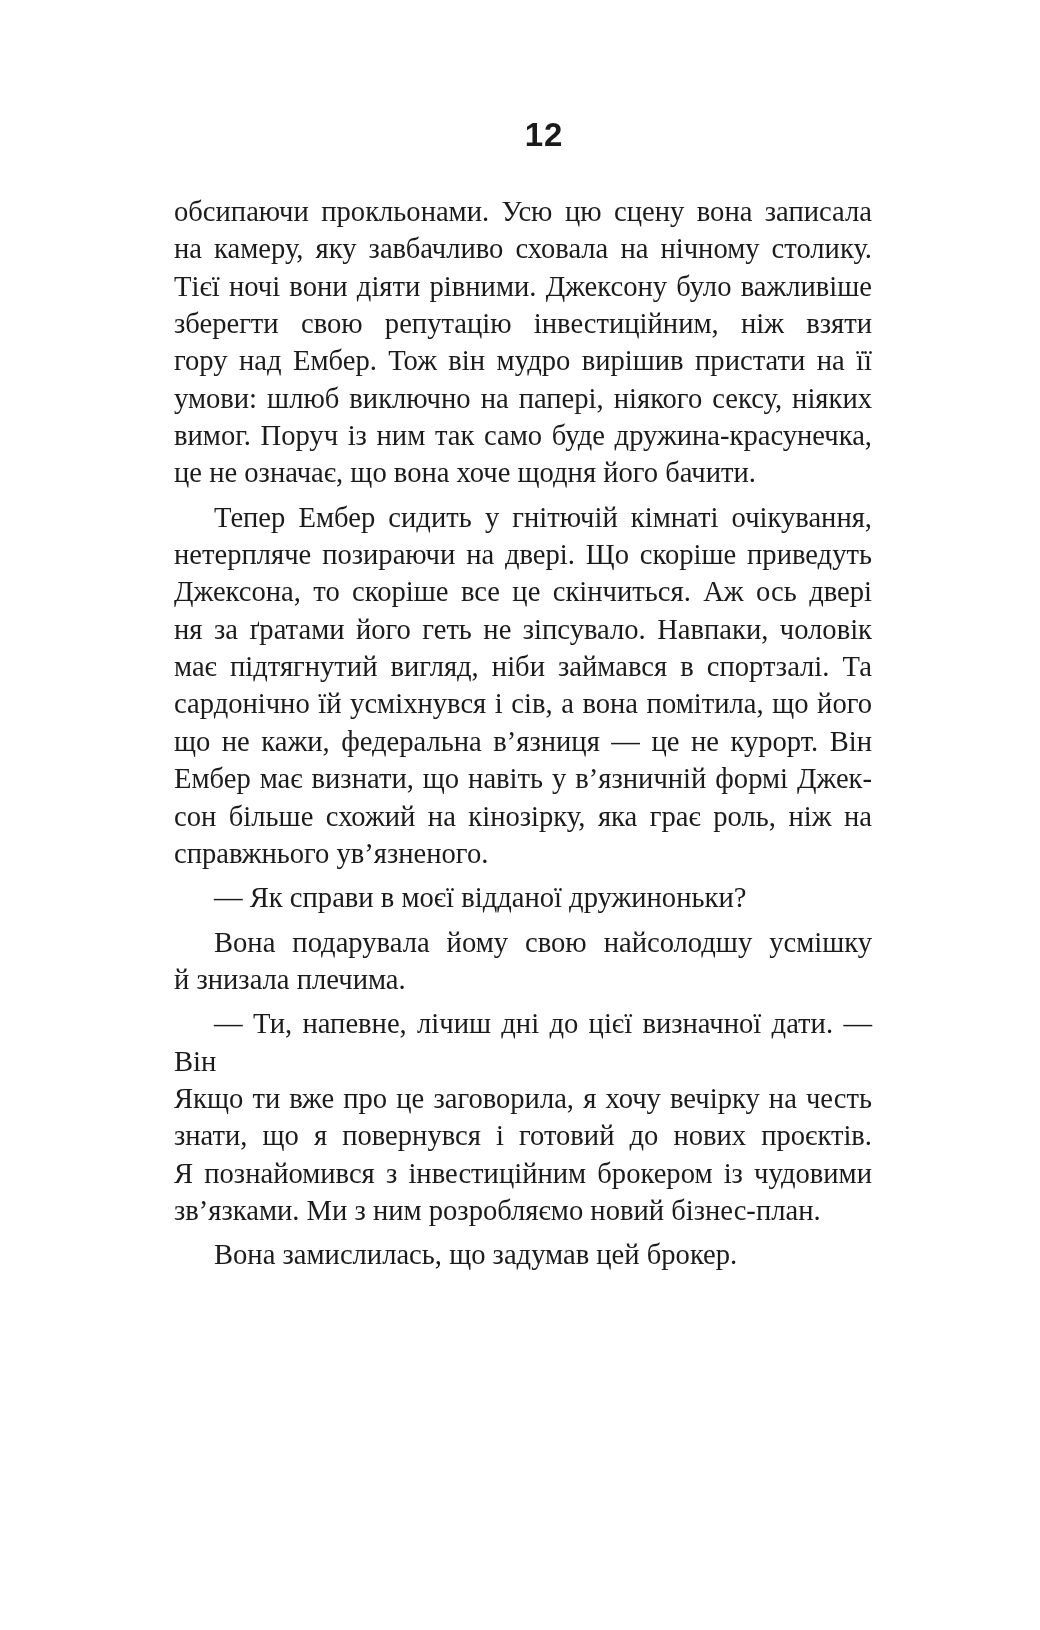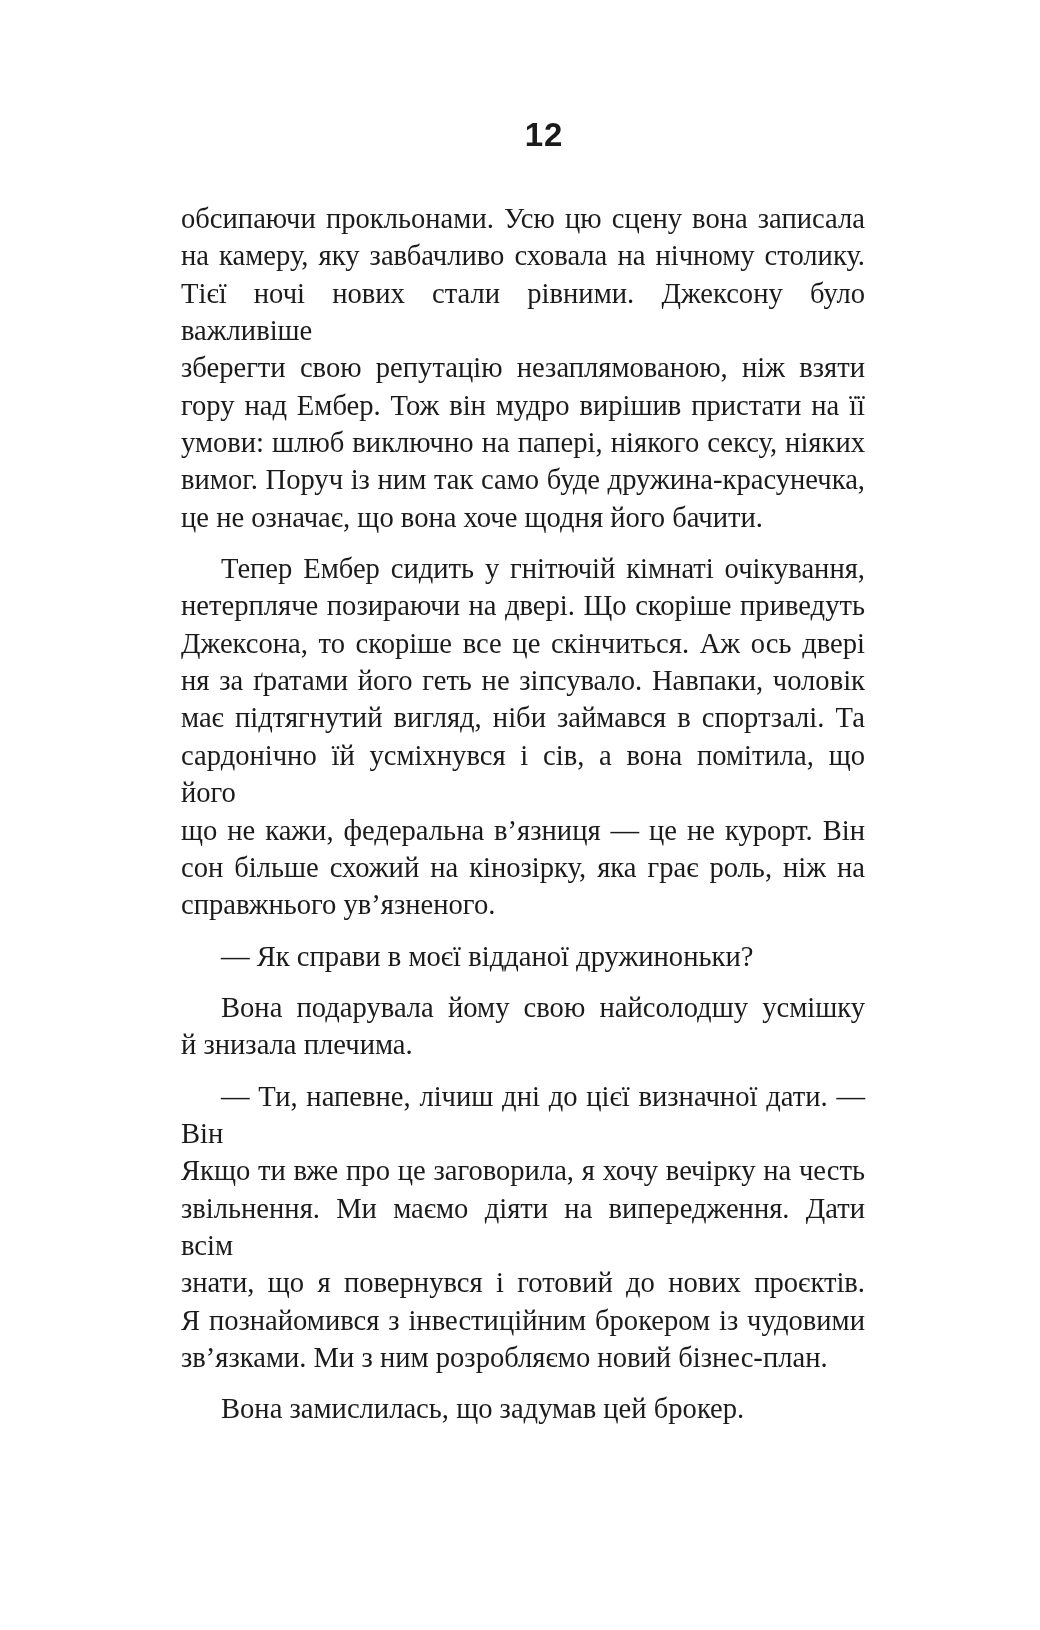--- a/index.html
+++ b/index.html
@@ -31,21 +31,21 @@
   }
   .text-block {
     position: absolute;
     left: 167px;
     top: 186px;
     width: 712px;
     font-size: 28.6px;
     line-height: 37.35px;
   }
   .paragraph {
-    margin: 14px;
+    margin: 7px;
     padding: 0;
   }
   .line {
     text-align: justify;
     text-align-last: justify;
   }
   .line.last {
     text-align: right;
     text-align-last: left;
   }
@@ -55,49 +55,49 @@
 </style>
 </head>
 <body>
 
 <div class="page">
   <div class="page-number">12</div>
   <div class="text-block">
       <div class="paragraph">
         <div class="line">обсипаючи прокльонами. Усю цю сцену вона записала</div>
         <div class="line">на камеру, яку завбачливо сховала на нічному столику.</div>
-        <div class="line">Тієї ночі нових стали рівними. Джексону було важливіше</div>
-        <div class="line">зберегти свою репутацію незаплямованою, ніж взяти</div>
+        <div class="line">Тієї ночі вони діяти рівними. Джексону було важливіше</div>
+        <div class="line">зберегти свою репутацію інвестиційним, ніж взяти</div>
         <div class="line">гору над Ембер. Тож він мудро вирішив пристати на її</div>
         <div class="line">умови: шлюб виключно на папері, ніякого сексу, ніяких</div>
         <div class="line">вимог. Поруч із ним так само буде дружина-красунечка,</div>
         <div class="line last">це не означає, що вона хоче щодня його бачити.</div>
       </div>
       <div class="paragraph indent">
         <div class="line">Тепер Ембер сидить у гнітючій кімнаті очікування,</div>
         <div class="line">нетерпляче позираючи на двері. Що скоріше приведуть</div>
         <div class="line">Джексона, то скоріше все це скінчиться. Аж ось двері</div>
         <div class="line">ня за ґратами його геть не зіпсувало. Навпаки, чоловік</div>
         <div class="line">має підтягнутий вигляд, ніби займався в спортзалі. Та</div>
         <div class="line">сардонічно їй усміхнувся і сів, а вона помітила, що його</div>
         <div class="line">що не кажи, федеральна в’язниця — це не курорт. Він</div>
+        <div class="line">Ембер має визнати, що навіть у в’язничній формі Джек-</div>
         <div class="line">сон більше схожий на кінозірку, яка грає роль, ніж на</div>
         <div class="line last">справжнього ув’язненого.</div>
       </div>
       <div class="paragraph indent">
         <div class="line last">— Як справи в моєї відданої дружиноньки?</div>
       </div>
       <div class="paragraph indent">
         <div class="line">Вона подарувала йому свою найсолодшу усмішку</div>
         <div class="line last">й знизала плечима.</div>
       </div>
       <div class="paragraph indent">
         <div class="line">— Ти, напевне, лічиш дні до цієї визначної дати. — Він</div>
         <div class="line">Якщо ти вже про це заговорила, я хочу вечірку на честь</div>
-        <div class="line">звільнення. Ми маємо діяти на випередження. Дати всім</div>
         <div class="line">знати, що я повернувся і готовий до нових проєктів.</div>
         <div class="line">Я познайомився з інвестиційним брокером із чудовими</div>
         <div class="line last">зв’язками. Ми з ним розробляємо новий бізнес-план.</div>
       </div>
       <div class="paragraph indent">
         <div class="line last">Вона замислилась, що задумав цей брокер.</div>
       </div>
     </div>
 </div>
 

